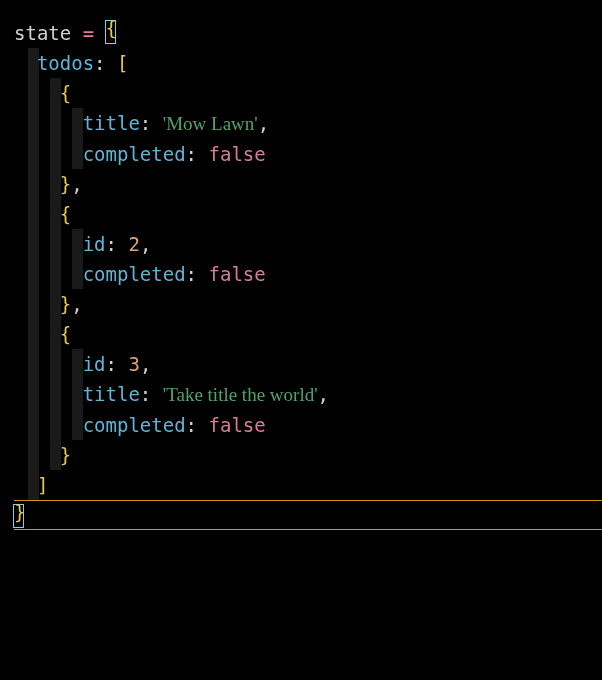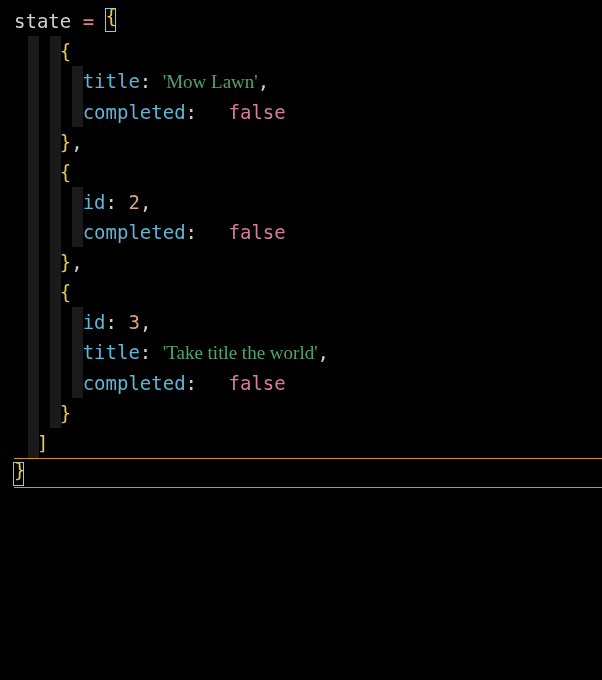--- a/index.html
+++ b/index.html
@@ -12,37 +12,37 @@
     font-family: 'Menlo', 'Monaco', 'Consolas', monospace;
     font-size: 19px;
     line-height: 30px;
     color: #d0d0d0;
     width: 602px;
     height: 680px;
     overflow: hidden;
     position: relative;
   }
   .editor {
-    padding: 4px 0 0 14px;
+    padding: 16px 0 0 14px;
     position: relative;
   }
   .line {
     white-space: pre;
     position: relative;
   }
   .tok-var { color: #d0d0d0; }
   .tok-op { color: #d77c9a; }
   .tok-brace { color: #e8c84e; }
   .tok-bracket { color: #e8c84e; }
   .tok-prop { color: #5fb5d7; }
   .tok-colon { color: #d0d0d0; }
   .tok-comma { color: #d0d0d0; }
   .tok-num { color: #dda37a; }
   .tok-str { color: #52a36a; font-family: Liberation Serif, serif; }
-  .tok-bool { color: #d77c9a; margin-left: 20px; }
+  .tok-bool { color: #d77c9a; }
   .cursor-box {
     display: inline-block;
     width: 11px;
     height: 24px;
     border: 1px solid #7fd0e8;
     position: relative;
     top: 4px;
     margin-left: -1px;
   }
   .cursor-box-inner {
@@ -82,20 +82,26 @@
 </style>
 </head>
 <body>
 
 <div class="editor">
 
   <div class="line-wrap">
     <div class="line"><span class="tok-var">state</span> <span class="tok-op">=</span> <span class="cursor-box"><span class="cursor-box-inner">{</span></span></div>
   </div>
 
+  <div class="line-wrap">
+    <div class="guides">
+        <div class="indent-guide ig1"></div>
+      </div>
+    <div class="line">  <span class="tok-prop">todos</span><span class="tok-colon">:</span> <span class="tok-bracket">[</span></div>
+  </div>
 
   <div class="line-wrap">
     <div class="guides">
         <div class="indent-guide ig1"></div>
         <div class="indent-guide ig2"></div>
       </div>
     <div class="line">    <span class="tok-brace">{</span></div>
   </div>
   <div class="line-wrap">
     <div class="guides">

